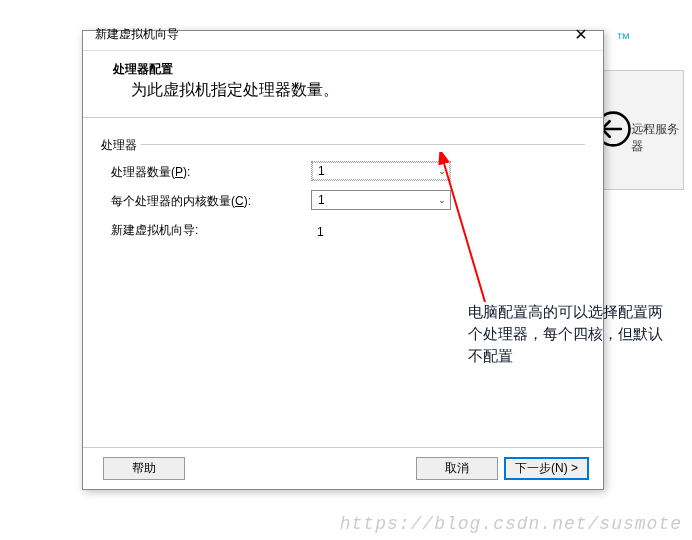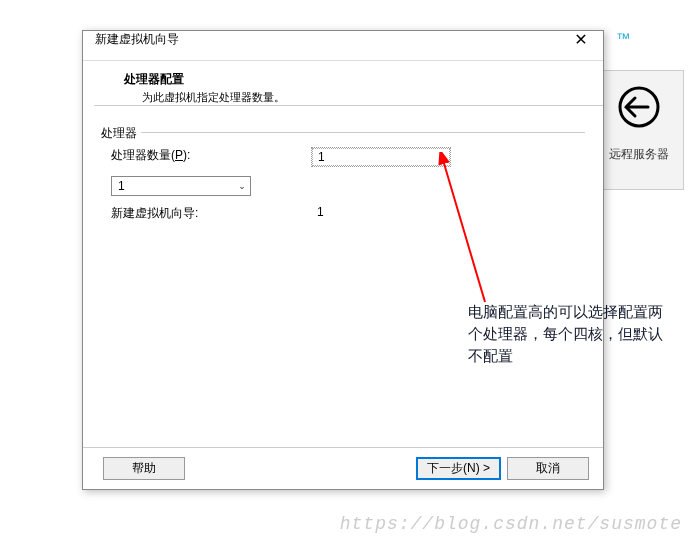--- a/index.html
+++ b/index.html
@@ -22,65 +22,64 @@
     }
     .bg-panel {
       position: absolute;
       right: 8px;
       top: 70px;
       width: 90px;
       height: 120px;
       border: 1px solid #ccc;
       background: #f3f3f3;
       display: flex;
-      flex-direction: column;
+      flex-direction: row;
       align-items: center;
       padding-top: 15px;
     }
     .bg-panel svg { margin-bottom: 18px; }
     .bg-panel-label { font-size: 12px; color: #333; }
     .dialog {
       position: absolute;
       left: 82px;
       top: 30px;
       width: 522px;
       height: 460px;
       background: #fff;
       border: 1px solid #888;
       box-shadow: 2px 2px 8px rgba(0,0,0,0.25);
       display: flex;
       flex-direction: column;
     }
     .titlebar {
-      height: 30px;
+      height: 20px;
       display: flex;
       align-items: center;
       padding: 0 8px 12px 12px;
       border-bottom: 1px solid #ddd;
       font-size: 12px;
     }
     .titlebar-title { flex: 1; }
     .close-btn {
       width: 28px;
       height: 22px;
       display: flex;
       align-items: center;
       justify-content: center;
       font-size: 16px;
       cursor: pointer;
       font-family: Arial, sans-serif;
     }
     .header-section {
-      padding: 10px 20px 0 20px;
+      padding: 10px 20px 16px 20px;
       border-bottom: 1px solid #ccc;
       background: #fff;
-      margin-left: 11px;
     }
     .header-title { font-weight: bold; font-size: 12px; margin-left: 10px; }
-    .header-subtitle { font-size: 11px; margin-left: 28px; margin-top: 2px; }
+    .header-subtitle { font-size: 16px; margin-left: 28px; margin-top: 2px; }
     .content {
       flex: 1;
       padding: 12px 18px;
       position: relative;
     }
     .groupbox {
       position: relative;
       padding: 14px 10px 10px 10px;
       border-top: 1px solid #ccc;
       margin-top: 14px;
@@ -88,21 +87,21 @@
     .groupbox-label {
       position: absolute;
       top: -8px;
       left: 0;
       background: #fff;
       padding: 0 4px 0 0;
       font-size: 12px;
     }
     .form-row {
       display: flex;
-      align-items: flex-start;
+      align-items: flex-end;
       margin-bottom: 7px;
       height: 22px;
     }
     .form-label {
       width: 200px;
       font-size: 12px;
     }
     .form-label u { text-decoration: underline; }
     .combo {
       width: 140px;
@@ -216,38 +215,41 @@
         <div class="form-label">
           <span>处理器数量(</span><u>P</u><span>):</span>
         </div>
         <div class="combo highlighted">
           <div class="combo-value">1</div>
           <div class="combo-arrow">⌄</div>
         </div>
       </div>
 
       <div class="form-row">
+        <div class="form-label">
+          <span>每个处理器的内核数量(</span><u>C</u><span>):</span>
+        </div>
         <div class="combo">
           <div class="combo-value">1</div>
           <div class="combo-arrow">⌄</div>
         </div>
       </div>
 
       <div class="form-row">
         <div class="form-label">新建虚拟机向导:</div>
         <div class="static-value">1</div>
       </div>
     </div>
   </div>
 
   <div class="button-bar">
     <div class="btn">帮助</div>
     <div class="spacer"></div>
+    <div class="btn">取消</div>
     <div class="btn default">下一步(N) &gt;</div>
-    <div class="btn">取消</div>
   </div>
 </div>
 
 <svg class="arrow-svg" width="70" height="160">
   <defs>
     <marker id="ah" markerWidth="10" markerHeight="10" refX="2" refY="3" orient="auto">
       <path d="M0,0 L0,6 L8,3 z" fill="#ff0000"></path>
     </marker>
   </defs>
   <line x1="50" y1="150" x2="8" y2="8" stroke="#ff0000" stroke-width="2" marker-end="url(#ah)"></line>

